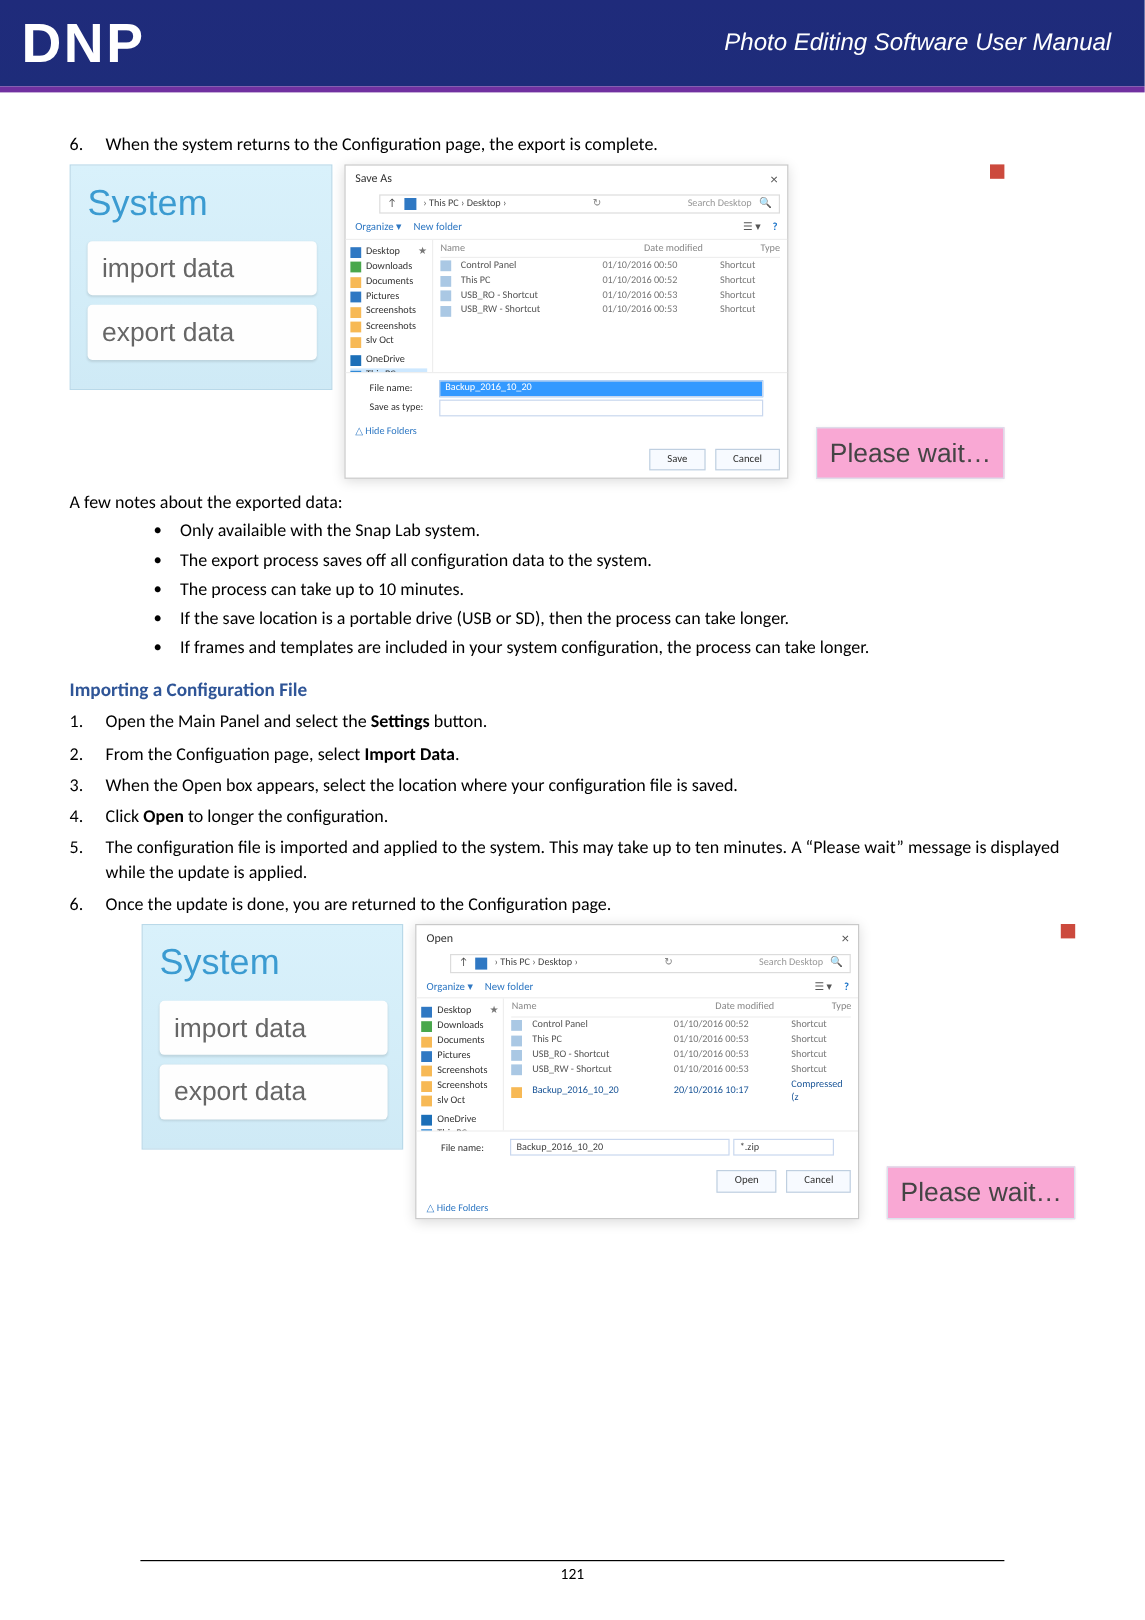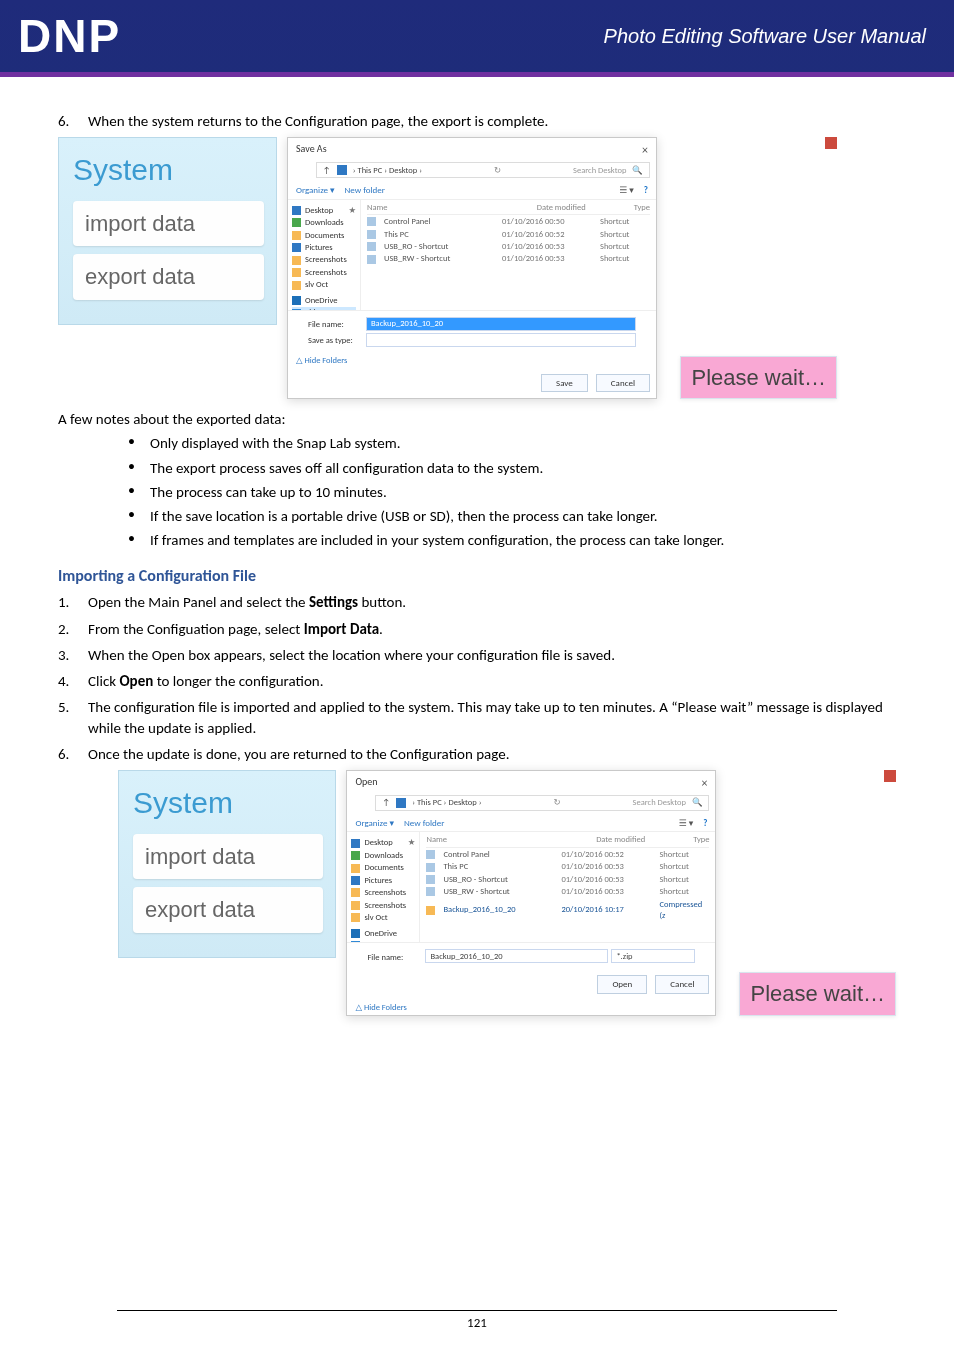--- a/index.html
+++ b/index.html
@@ -238,21 +238,21 @@
     box-shadow: 0 1px 4px rgba(0,0,0,.08);
     margin-top: auto;
   }
   .tinybadge {
     width:12px; height:12px; background:#cc4a3d;
     margin-left:auto; margin-bottom:6px;
   }
   
   .pgnum {
     position:absolute;
-    bottom: 20px;
+    bottom: 30px;
     left:0; right:0;
     text-align:center;
     font-size:13px;
     color:#000;
     border-top:1px solid #000;
     width: 720px;
     margin: 0 auto;
     padding-top: 4px;
   }
 </style>
@@ -391,21 +391,21 @@
       </div>
 
       <div class="pleasewait-col">
         <div class="tinybadge"></div>
         <div class="pleasewait">Please wait…</div>
       </div>
     </div>
 
     <div>A few notes about the exported data:</div>
     <ul class="sub-bullets">
-      <li>Only displayed with the Snap Lab system.</li>
+      <li>Only availaible with the Snap Lab system.</li>
       <li>The export process saves off all configuration data to the system.</li>
       <li>The process can take up to 10 minutes.</li>
       <li>If the save location is a portable drive (USB or SD), then the process can take longer.</li>
       <li>If frames and templates are included in your system configuration, the process can take longer.</li>
     </ul>
 
     <div class="section-h">Importing a Configuration File</div>
 
     <div class="num-line">
       <div class="n">1.</div>

